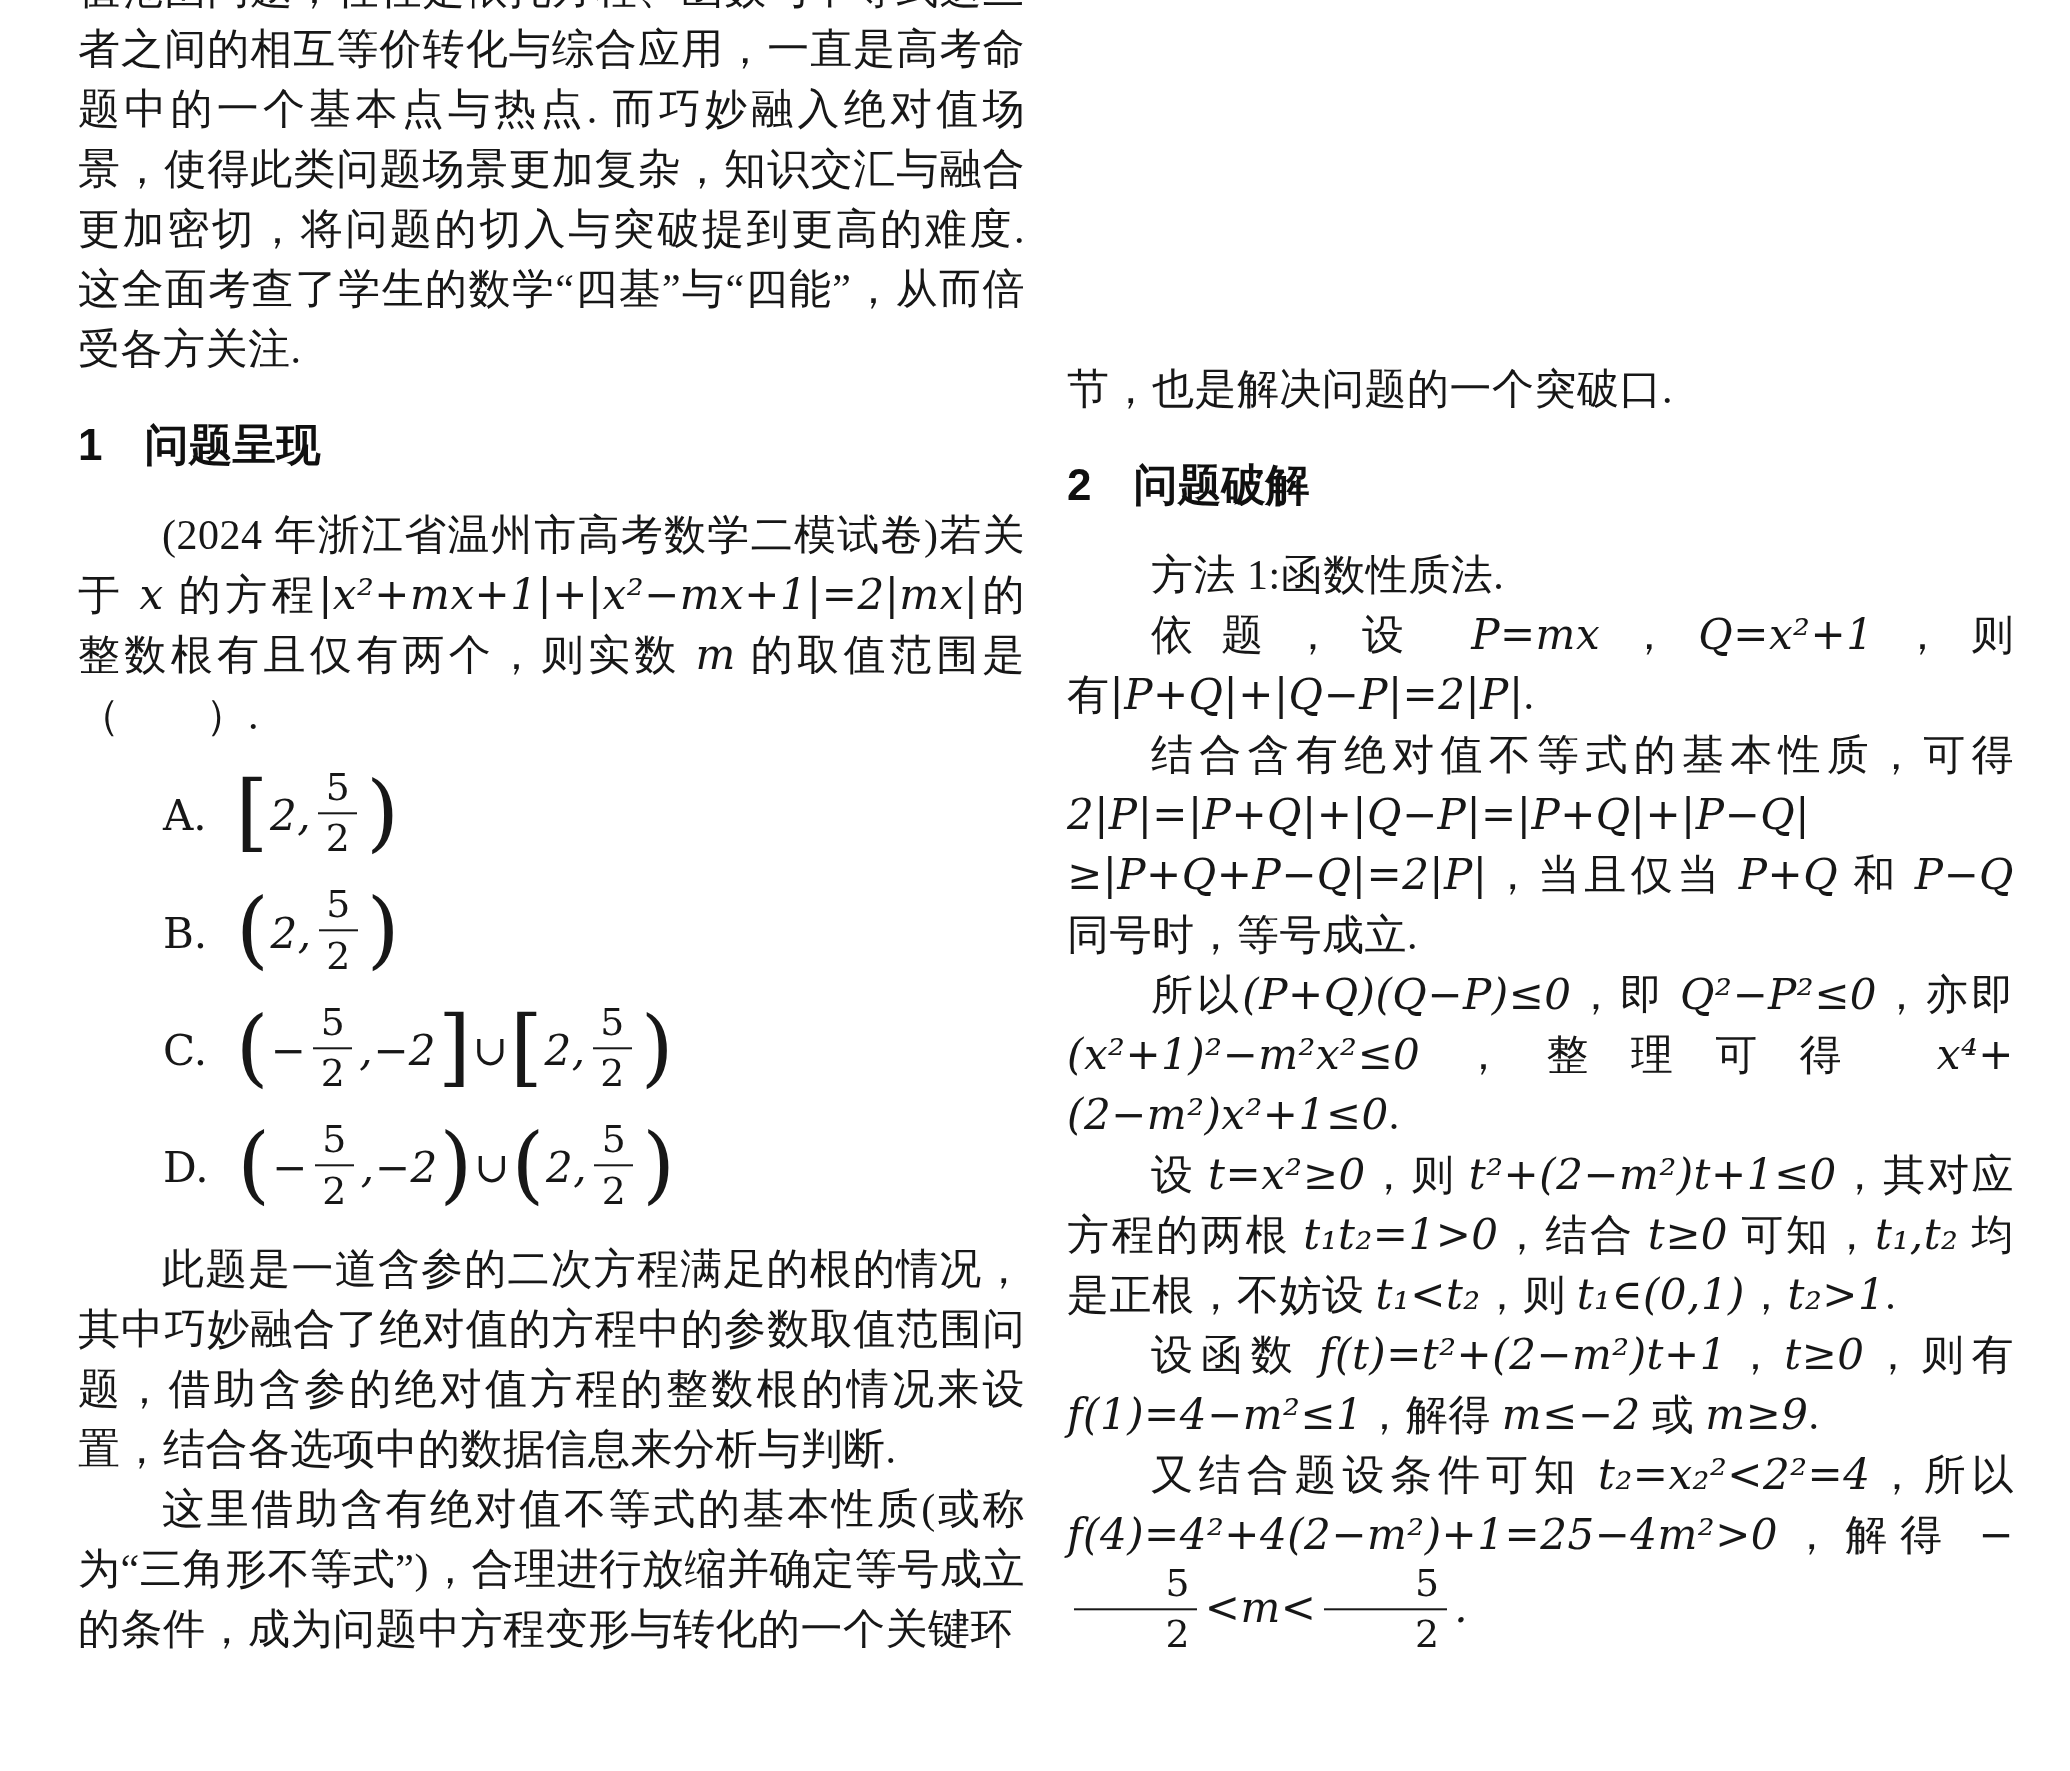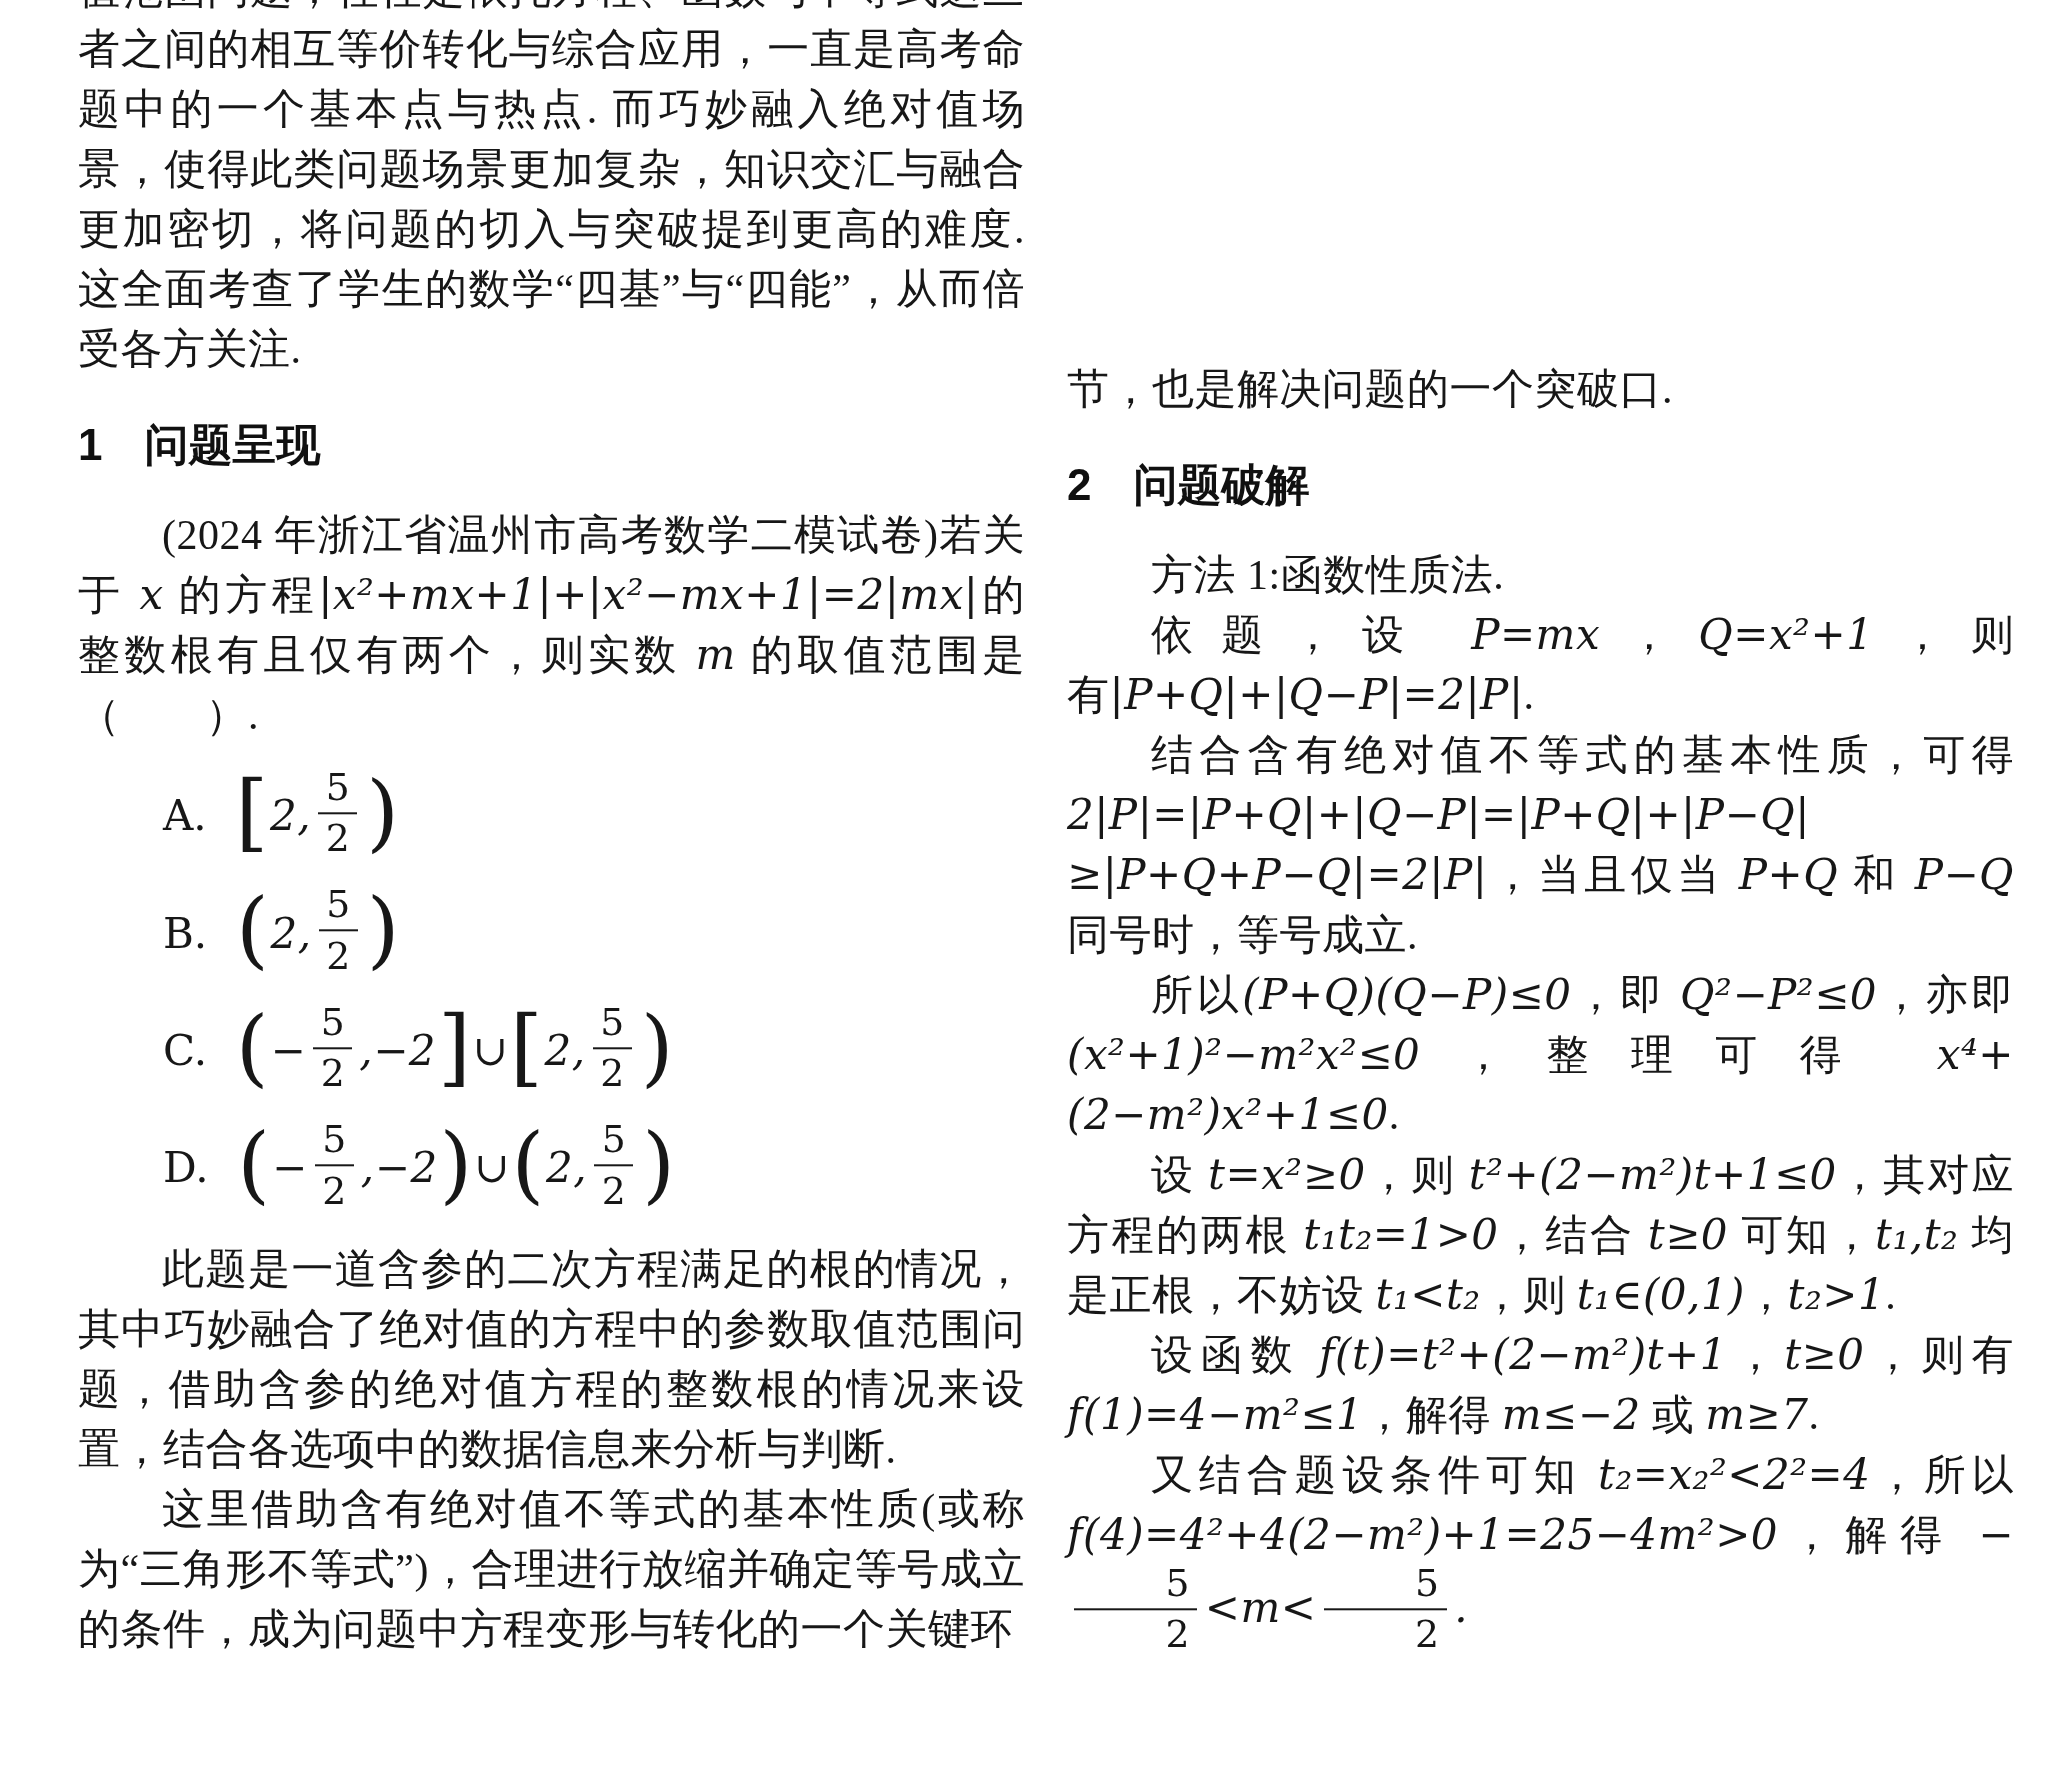--- a/index.html
+++ b/index.html
@@ -193,21 +193,21 @@
     <h2 class="heading">
       <span class="hnum">2</span>
       <span class="htitle">问题破解</span>
     </h2>
 
     <p class="para indent"><span class="cn">方法 1:函数性质法.</span></p>
     <p class="para indent"><span class="cn">依题，设 </span><span class="math">P=mx</span><span class="cn">，</span><span class="math">Q=x²+1</span><span class="cn">，则有</span><span class="math">|P+Q|+|Q−P|=2|P|</span><span class="cn">.</span></p>
     <p class="para indent"><span class="cn">结合含有绝对值不等式的基本性质，可得</span><span class="math">2|P|=|P+Q|+|Q−P|=|P+Q|+|P−Q|≥|P+Q+P−Q|=2|P|</span><span class="cn">，当且仅当 </span><span class="math">P+Q</span><span class="cn"> 和 </span><span class="math">P−Q</span><span class="cn"> 同号时，等号成立.</span></p>
     <p class="para indent"><span class="cn">所以</span><span class="math">(P+Q)(Q−P)≤0</span><span class="cn">，即 </span><span class="math">Q²−P²≤0</span><span class="cn">，亦即</span><span class="math">(x²+1)²−m²x²≤0</span><span class="cn">，整理可得 </span><span class="math">x⁴+(2−m²)x²+1≤0</span><span class="cn">.</span></p>
     <p class="para indent"><span class="cn">设 </span><span class="math">t=x²≥0</span><span class="cn">，则 </span><span class="math">t²+(2−m²)t+1≤0</span><span class="cn">，其对应方程的两根 </span><span class="math">t₁t₂=1&gt;0</span><span class="cn">，结合 </span><span class="math">t≥0</span><span class="cn"> 可知，</span><span class="math">t₁,t₂</span><span class="cn"> 均是正根，不妨设 </span><span class="math">t₁&lt;t₂</span><span class="cn">，则 </span><span class="math">t₁∈(0,1)</span><span class="cn">，</span><span class="math">t₂&gt;1</span><span class="cn">.</span></p>
-    <p class="para indent"><span class="cn">设函数 </span><span class="math">f(t)=t²+(2−m²)t+1</span><span class="cn">，</span><span class="math">t≥0</span><span class="cn">，则有 </span><span class="math">f(1)=4−m²≤1</span><span class="cn">，解得 </span><span class="math">m≤−2</span><span class="cn"> 或 </span><span class="math">m≥7</span><span class="cn">.</span></p>
+    <p class="para indent"><span class="cn">设函数 </span><span class="math">f(t)=t²+(2−m²)t+1</span><span class="cn">，</span><span class="math">t≥0</span><span class="cn">，则有 </span><span class="math">f(1)=4−m²≤1</span><span class="cn">，解得 </span><span class="math">m≤−2</span><span class="cn"> 或 </span><span class="math">m≥9</span><span class="cn">.</span></p>
     <p class="para indent"><span class="cn">又结合题设条件可知 </span><span class="math">t₂=x₂²&lt;2²=4</span><span class="cn">，所以 </span><span class="math">f(4)=4²+4(2−m²)+1=25−4m²&gt;0</span><span class="cn">，解得 </span><span class="math">−</span><span class="frac">
           <span class="num">5</span>
           <span class="den">2</span>
         </span><span class="math">&lt;m&lt;</span><span class="frac">
           <span class="num">5</span>
           <span class="den">2</span>
         </span><span class="math">.</span></p>
   </div>
 
 </div>

